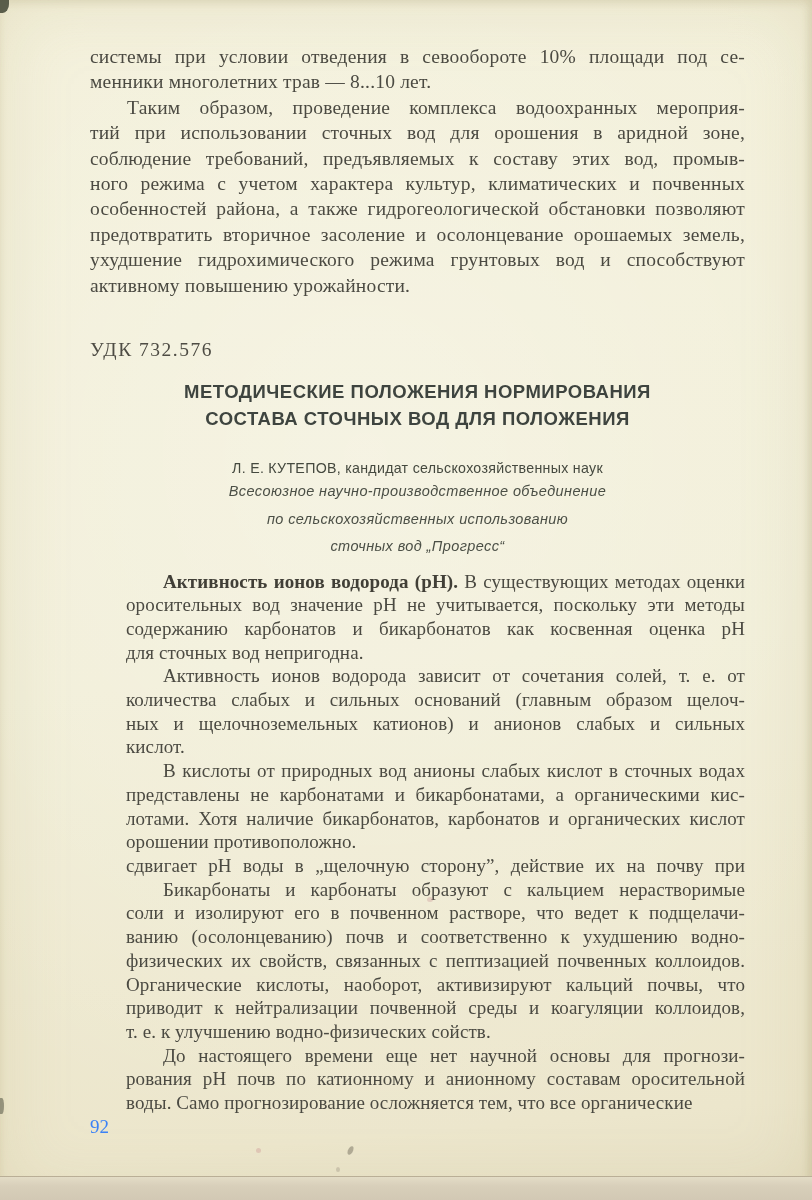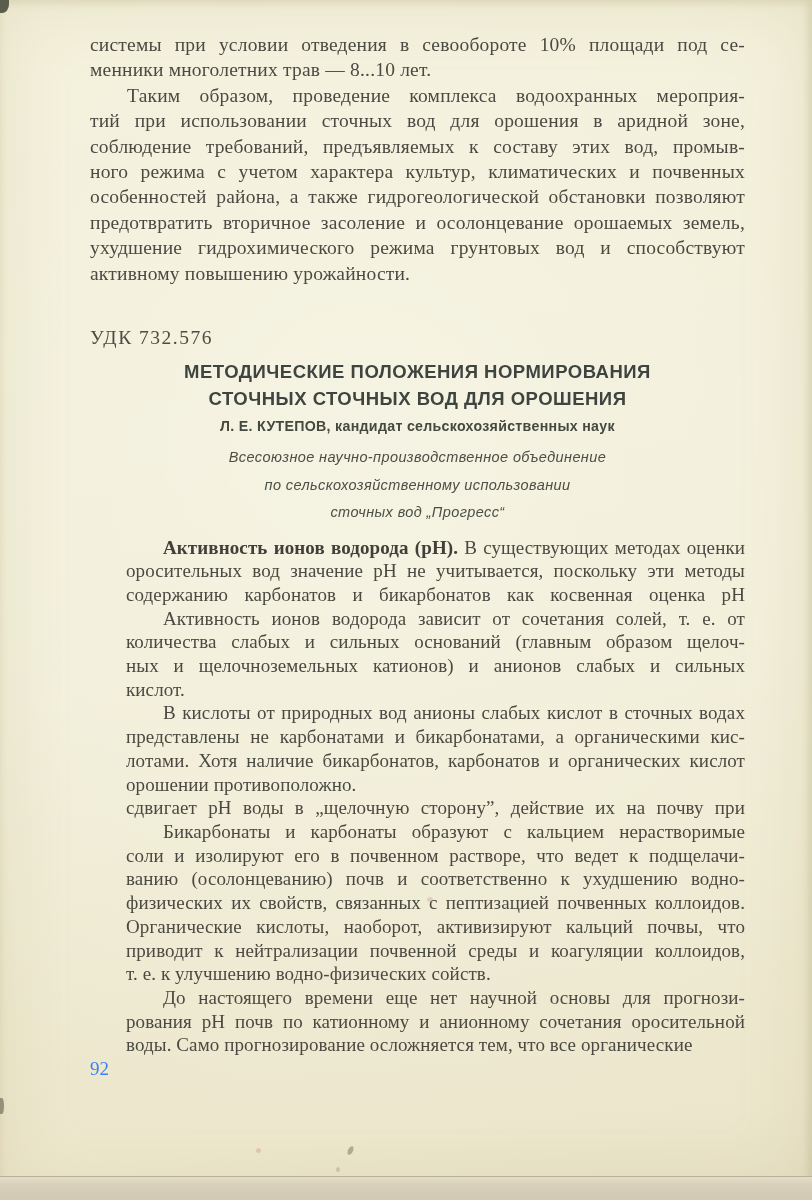--- a/index.html
+++ b/index.html
@@ -13,21 +13,21 @@
     background:
       radial-gradient(130% 95% at 45% 38%, rgba(255,255,255,0.28), rgba(255,255,255,0) 62%),
       linear-gradient(175deg, #f3f0da 0%, #f1eed7 55%, #ece6cc 92%, #e6dfc4 100%);
     box-shadow:
       inset 0 0 70px rgba(186,174,120,0.22),
       inset -4px 0 8px rgba(150,140,95,0.18),
       inset 0 4px 10px rgba(170,160,110,0.12);
   }
   .content {
     position: absolute;
-    left: 90px; top: 32px; width: 655px;
+    left: 90px; top: 44px; width: 655px;
     color: #4b4a42;
   }
   
   .top-block {
     font-size: 19.5px;
     line-height: 25.4px;
     letter-spacing: 0.2px;
   }
   .body-block {
     margin-top: 9px;
@@ -48,41 +48,40 @@
   }
   .lead { font-weight: bold; color: #413f37; }
   
   .udc {
     margin-top: 41px;
     font-size: 19.5px;
     letter-spacing: 1.5px;
     color: #4e4c44;
   }
   .title {
-    margin-top: 9px;
+    margin-top: 17px;
     text-align: center;
     font-family: "Liberation Sans", sans-serif;
     font-weight: bold;
     font-size: 18.5px;
     line-height: 27px;
     letter-spacing: 0.5px;
     color: #3e443f;
   }
   .author {
-    margin-top: 4px;
+    margin-top: 26px;
     text-align: center;
     font-family: "Liberation Sans", sans-serif;
-    font-weight: bold;
+    font-weight: normal;
     font-size: 14.2px;
     line-height: 20px;
     letter-spacing: 0.3px;
     color: #45493f;
   }
   .affiliation {
-    margin-top: 8px;
     text-align: center;
     font-family: "Liberation Sans", sans-serif;
     font-style: italic;
     font-size: 14.5px;
     line-height: 27.5px;
     letter-spacing: 0.4px;
     color: #4b4f46;
   }
   .pagenum {
     font-size: 19px;
@@ -145,36 +144,37 @@
         <div class="tline">предотвратить вторичное засоление и осолонцевание орошаемых земель,</div>
         <div class="tline">ухудшение гидрохимического режима грунтовых вод и способствуют</div>
         <div class="tline lastline">активному повышению урожайности.</div>
       </div>
     </div>
 
   <div class="udc">УДК 732.576</div>
 
   <div class="title">
       <div>МЕТОДИЧЕСКИЕ ПОЛОЖЕНИЯ НОРМИРОВАНИЯ</div>
-      <div>СТОЧНЫХ СТОЧНЫХ ВОД ДЛЯ ОРОШЕНИЯ</div>
+      <div>СОСТАВА СТОЧНЫХ ВОД ДЛЯ ПОЛОЖЕНИЯ</div>
     </div>
 
   <div class="author">Л. Е. КУТЕПОВ, кандидат сельскохозяйственных наук</div>
 
   <div class="affiliation">
       <div>Всесоюзное научно-производственное объединение</div>
-      <div>по сельскохозяйственному использовании</div>
+      <div>по сельскохозяйственных использованию</div>
       <div>сточных вод „Прогресс“</div>
     </div>
 
   <div class="body-block">
       <div class="para indent">
         <div class="tline"><b class="lead">Активность ионов водорода (рН).</b> В существующих методах оценки</div>
         <div class="tline">оросительных вод значение рН не учитывается, поскольку эти методы</div>
         <div class="tline">содержанию карбонатов и бикарбонатов как косвенная оценка рН</div>
+        <div class="tline lastline">для сточных вод непригодна.</div>
       </div>
       <div class="para indent">
         <div class="tline">Активность ионов водорода зависит от сочетания солей, т. е. от</div>
         <div class="tline">количества слабых и сильных оснований (главным образом щелоч-</div>
         <div class="tline">ных и щелочноземельных катионов) и анионов слабых и сильных</div>
         <div class="tline lastline">кислот.</div>
       </div>
       <div class="para indent">
         <div class="tline">В кислоты от природных вод анионы слабых кислот в сточных водах</div>
         <div class="tline">представлены не карбонатами и бикарбонатами, а органическими кис-</div>
@@ -186,21 +186,21 @@
         <div class="tline">Бикарбонаты и карбонаты образуют с кальцием нерастворимые</div>
         <div class="tline">соли и изолируют его в почвенном растворе, что ведет к подщелачи-</div>
         <div class="tline">ванию (осолонцеванию) почв и соответственно к ухудшению водно-</div>
         <div class="tline">физических их свойств, связанных с пептизацией почвенных коллоидов.</div>
         <div class="tline">Органические кислоты, наоборот, активизируют кальций почвы, что</div>
         <div class="tline">приводит к нейтрализации почвенной среды и коагуляции коллоидов,</div>
         <div class="tline lastline">т. е. к улучшению водно-физических сойств.</div>
       </div>
       <div class="para indent">
         <div class="tline">До настоящего времени еще нет научной основы для прогнози-</div>
-        <div class="tline">рования рН почв по катионному и анионному сочетания оросительной</div>
+        <div class="tline">рования рН почв по катионному и анионному составам оросительной</div>
         <div class="tline lastline">воды. Само прогнозирование осложняется тем, что все органические</div>
       </div>
     </div>
 
   <div class="pagenum">92</div>
 
 </div>
 
 <div class="corner-mark"></div>
 <div class="edge-tick"></div>

